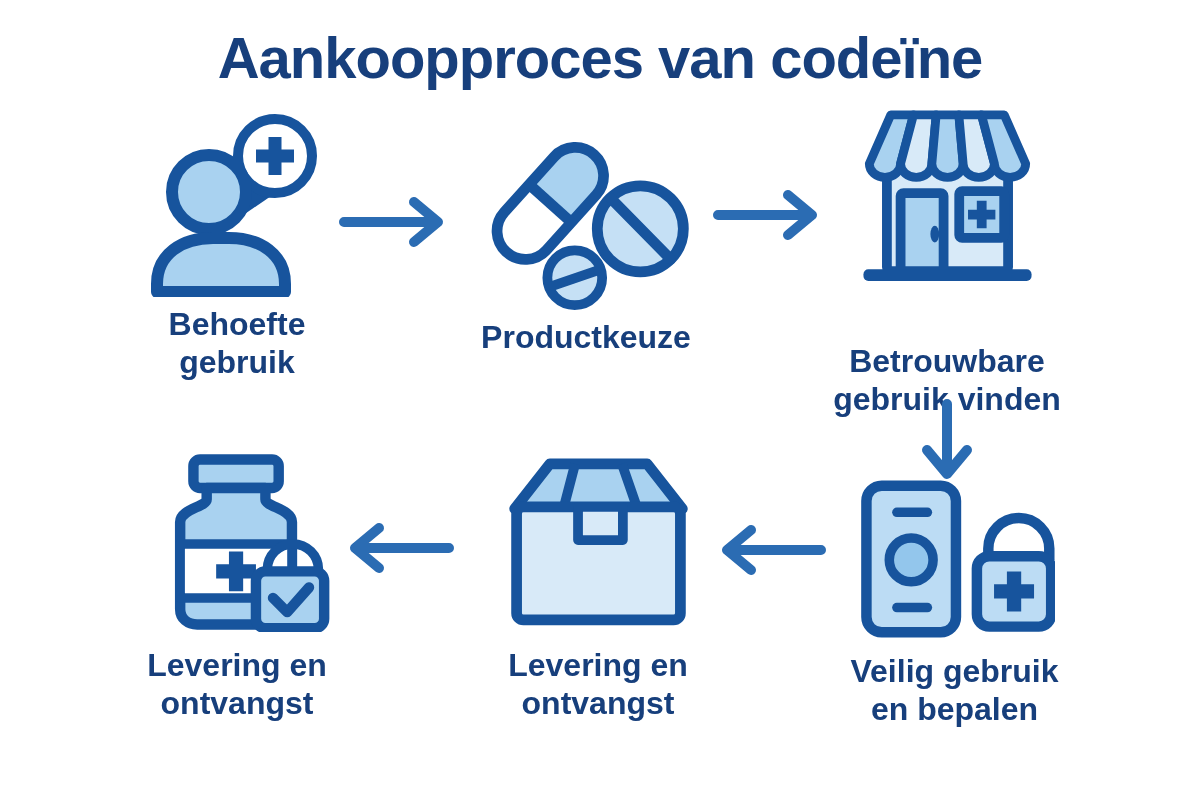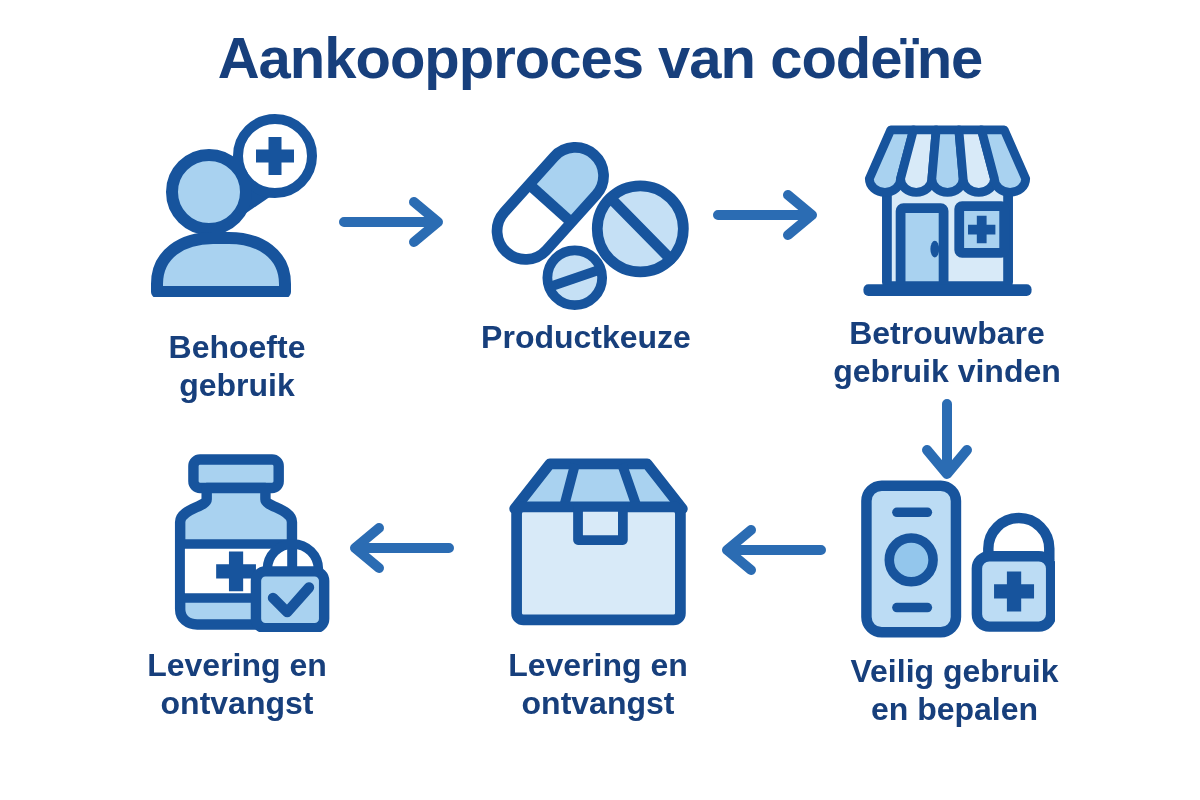--- a/index.html
+++ b/index.html
@@ -62,21 +62,21 @@
   <h1 class="title">Aankoopproces van codeïne</h1>
 
   <div class="step" style="left:102px;top:112px;width:270px;">
     <svg width="185" height="185" viewBox="0 0 185 185">
       <path d="M100,66 L88,110 L132,80 Z" class="f-dark"></path>
       <circle cx="130" cy="44" r="37" class="s f-white" stroke-width="10"></circle>
       <path d="M130,25 v38 M111,44 h38" class="s f-none" stroke-width="13"></path>
       <circle cx="64" cy="80" r="37" class="s f-light" stroke-width="12"></circle>
       <path d="M12,180 v-8 c0,-30 25,-46 56,-46 h16 c31,0 56,16 56,46 v8 z" class="s f-light" stroke-width="12"></path>
     </svg>
-    <div class="label" style="margin-top:31px;">
+    <div class="label" style="margin-top:8px;">
       <span>Behoefte</span>
       <span>gebruik</span>
     </div>
   </div>
 
   <div class="step" style="left:451px;top:128px;width:270px;">
     <svg width="225" height="186" viewBox="0 0 230 190">
       <g transform="rotate(-48 78 77)">
         <path d="M78,48 H40 a29,29 0 0 0 0,58 H78 z" class="f-white"></path>
         <path d="M78,48 h38 a29,29 0 0 1 0,58 h-38 z" class="f-light"></path>
@@ -87,21 +87,21 @@
       <path d="M140,72 L201,134" class="s f-none" stroke-width="11" stroke-linecap="round"></path>
       <circle cx="103" cy="153" r="28" class="s f-lighter" stroke-width="10"></circle>
       <path d="M81,161 L125,146" class="s f-none" stroke-width="10" stroke-linecap="round"></path>
     </svg>
     <div class="label" style="margin-top:4px;">
       <span>Productkeuze</span>
       <span></span>
     </div>
   </div>
 
-  <div class="step" style="left:792px;top:116px;width:310px;">
+  <div class="step" style="left:792px;top:101px;width:310px;gap:43px;">
     <svg width="215" height="186" viewBox="0 0 220 190">
       <rect x="48" y="68" width="124" height="106" rx="4" class="s f-lightest" stroke-width="10"></rect>
       <rect x="62" y="94" width="44" height="80" rx="3" class="s f-light" stroke-width="10"></rect>
       <ellipse cx="97" cy="136" rx="4.5" ry="8.5" class="f-dark"></ellipse>
       <rect x="122" y="92" width="46" height="48" rx="3" class="s f-light" stroke-width="10"></rect>
       <path d="M145,102 v28 M131,116 h28" class="s f-none" stroke-width="10"></path>
       <path d="M30,64 L52,14 L75.2,14 L62,64 a16,14 0 0 1 -32,0 z" class="s f-light" stroke-width="9"></path>
       <path d="M62,64 L75.2,14 L98.4,14 L94,64 a16,14 0 0 1 -32,0 z" class="s f-lightest" stroke-width="9"></path>
       <path d="M94,64 L98.4,14 L121.6,14 L126,64 a16,14 0 0 1 -32,0 z" class="s f-light" stroke-width="9"></path>
       <path d="M126,64 L121.6,14 L144.8,14 L158,64 a16,14 0 0 1 -32,0 z" class="s f-lightest" stroke-width="9"></path>

